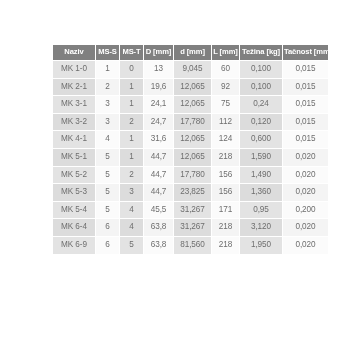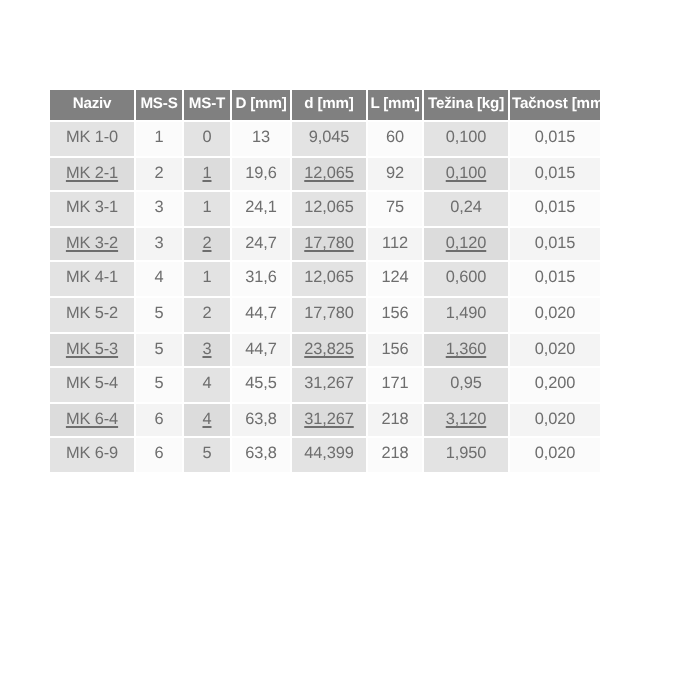--- a/index.html
+++ b/index.html
@@ -14,21 +14,21 @@
     overflow: hidden;
   }
   #page {
     position: relative;
     width: 350px;
     height: 350px;
     background: #ffffff;
   }
   #spec-table-wrap {
     position: absolute;
-    left: 24px;
+    left: 52px;
     top: 44px;
     width: 268px;
   }
   table.spec-table {
     border-collapse: separate;
     border-spacing: 1px;
     width: 268px;
     table-layout: fixed;
     background: #ffffff;
   }
@@ -51,21 +51,21 @@
     padding: 4px 1px 4px 1px;
     line-height: 1.05;
     white-space: nowrap;
     overflow: hidden;
     letter-spacing: -0.05px;
   }
   
   table.spec-table td.col-shade { background: #e3e3e3; }
   table.spec-table td.col-plain { background: #fbfbfb; }
   
-  table.spec-table tr.row-alt td.col-shade { background: #dcdcdc; text-decoration: underline; }
+  table.spec-table tr.row-alt td.col-shade { background: #dcdcdc; }
   table.spec-table tr.row-alt td.col-plain { background: #f4f4f4; }
 
   col.c0 { width: 42px; }
   col.c1 { width: 23px; }
   col.c2 { width: 23px; }
   col.c3 { width: 29px; }
   col.c4 { width: 37px; }
   col.c5 { width: 27px; }
   col.c6 { width: 42px; }
   col.c7 { width: 45px; }
@@ -142,20 +142,30 @@
           <tr>
             <td class="col-shade">MK 4-1</td>
             <td class="col-plain">4</td>
             <td class="col-shade">1</td>
             <td class="col-plain">31,6</td>
             <td class="col-shade">12,065</td>
             <td class="col-plain">124</td>
             <td class="col-shade">0,600</td>
             <td class="col-plain">0,015</td>
           </tr>
+          <tr class="row-alt">
+            <td class="col-shade">MK 5-1</td>
+            <td class="col-plain">5</td>
+            <td class="col-shade">1</td>
+            <td class="col-plain">44,7</td>
+            <td class="col-shade">12,065</td>
+            <td class="col-plain">218</td>
+            <td class="col-shade">1,590</td>
+            <td class="col-plain">0,020</td>
+          </tr>
           <tr>
             <td class="col-shade">MK 5-2</td>
             <td class="col-plain">5</td>
             <td class="col-shade">2</td>
             <td class="col-plain">44,7</td>
             <td class="col-shade">17,780</td>
             <td class="col-plain">156</td>
             <td class="col-shade">1,490</td>
             <td class="col-plain">0,020</td>
           </tr>
@@ -187,21 +197,21 @@
             <td class="col-shade">31,267</td>
             <td class="col-plain">218</td>
             <td class="col-shade">3,120</td>
             <td class="col-plain">0,020</td>
           </tr>
           <tr>
             <td class="col-shade">MK 6-9</td>
             <td class="col-plain">6</td>
             <td class="col-shade">5</td>
             <td class="col-plain">63,8</td>
-            <td class="col-shade">44,399</td>
+            <td class="col-shade">81,560</td>
             <td class="col-plain">218</td>
             <td class="col-shade">1,950</td>
             <td class="col-plain">0,020</td>
           </tr>
         </tbody>
     </table>
   </div>
 </div>
 
 </body></html>

